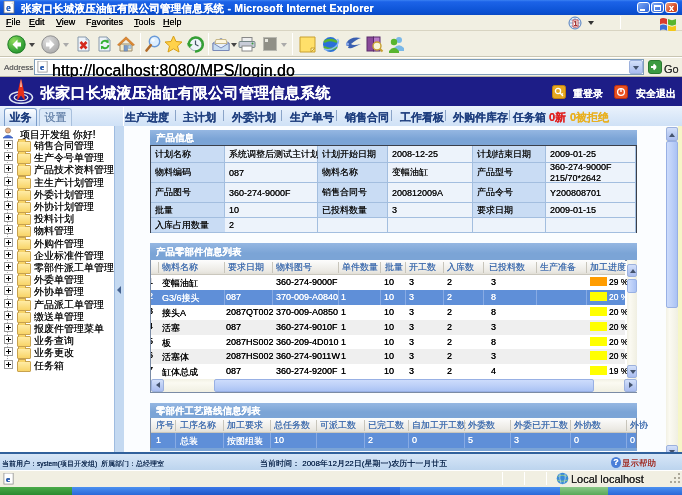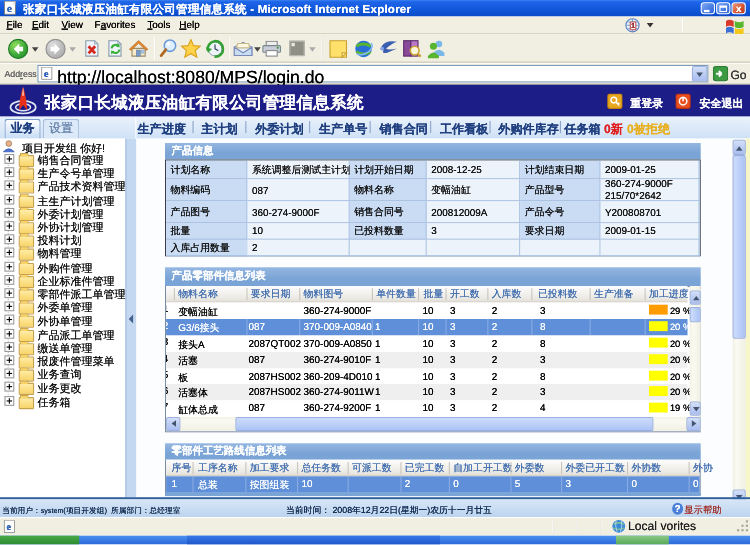--- a/index.html
+++ b/index.html
@@ -596,17 +596,17 @@
 <text x="5.5" y="10" font-size="10" font-family="Liberation Serif" font-weight="bold" fill="#2a6fe0" text-anchor="middle">e</text>
 </svg>
 <div class="a" style="left:502px;top:472px;width:1px;height:13px;background:#c9c5b2;border-right:1px solid #fff"></div>
 <div class="a" style="left:524px;top:472px;width:1px;height:13px;background:#c9c5b2;border-right:1px solid #fff"></div>
 <div class="a" style="left:546px;top:472px;width:1px;height:13px;background:#c9c5b2;border-right:1px solid #fff"></div>
 <svg class="a" style="left:556px;top:472px" width="13" height="13" viewBox="0 0 13 13">
 <circle cx="6.5" cy="6.5" r="5.8" fill="#3a8ad8"></circle>
 <path d="M2 4.5 Q6 2 11 4.5 M1.5 8 Q6 10.5 11.5 8" stroke="#8ac888" stroke-width="1.2" fill="none"></path>
 <path d="M4 1.5 Q3 6 5 11.5 M9 1.5 Q10 6 8 11.5" stroke="#b8d8f0" stroke-width="0.8" fill="none"></path>
 </svg>
-<div class="a tx" style="left:571px;top:473px;font-size:11px;color:#222">Local vorites</div>
+<div class="a tx" style="left:571px;top:473px;font-size:11px;color:#222">Local localhost</div>
 <div class="a" style="left:670px;top:481px;width:2px;height:2px;background:#aca899;box-shadow:4px 0 #aca899,8px 0 #aca899,4px -4px #aca899,8px -4px #aca899,8px -8px #aca899"></div>
 <div class="a" style="left:0;top:487px;width:682px;height:8px;background:linear-gradient(180deg,#4a90f0,#2a68d8)"></div>
 <div class="a" style="left:0;top:487px;width:72px;height:8px;background:linear-gradient(180deg,#4aaa48,#2a8a30)"></div>
 <div class="a" style="left:170px;top:487px;width:230px;height:8px;background:linear-gradient(180deg,#3a78e8,#1e56c8)"></div>
 <div class="a" style="left:560px;top:487px;width:48px;height:8px;background:linear-gradient(180deg,#8ac888,#58a858)"></div>
 </body></html>

